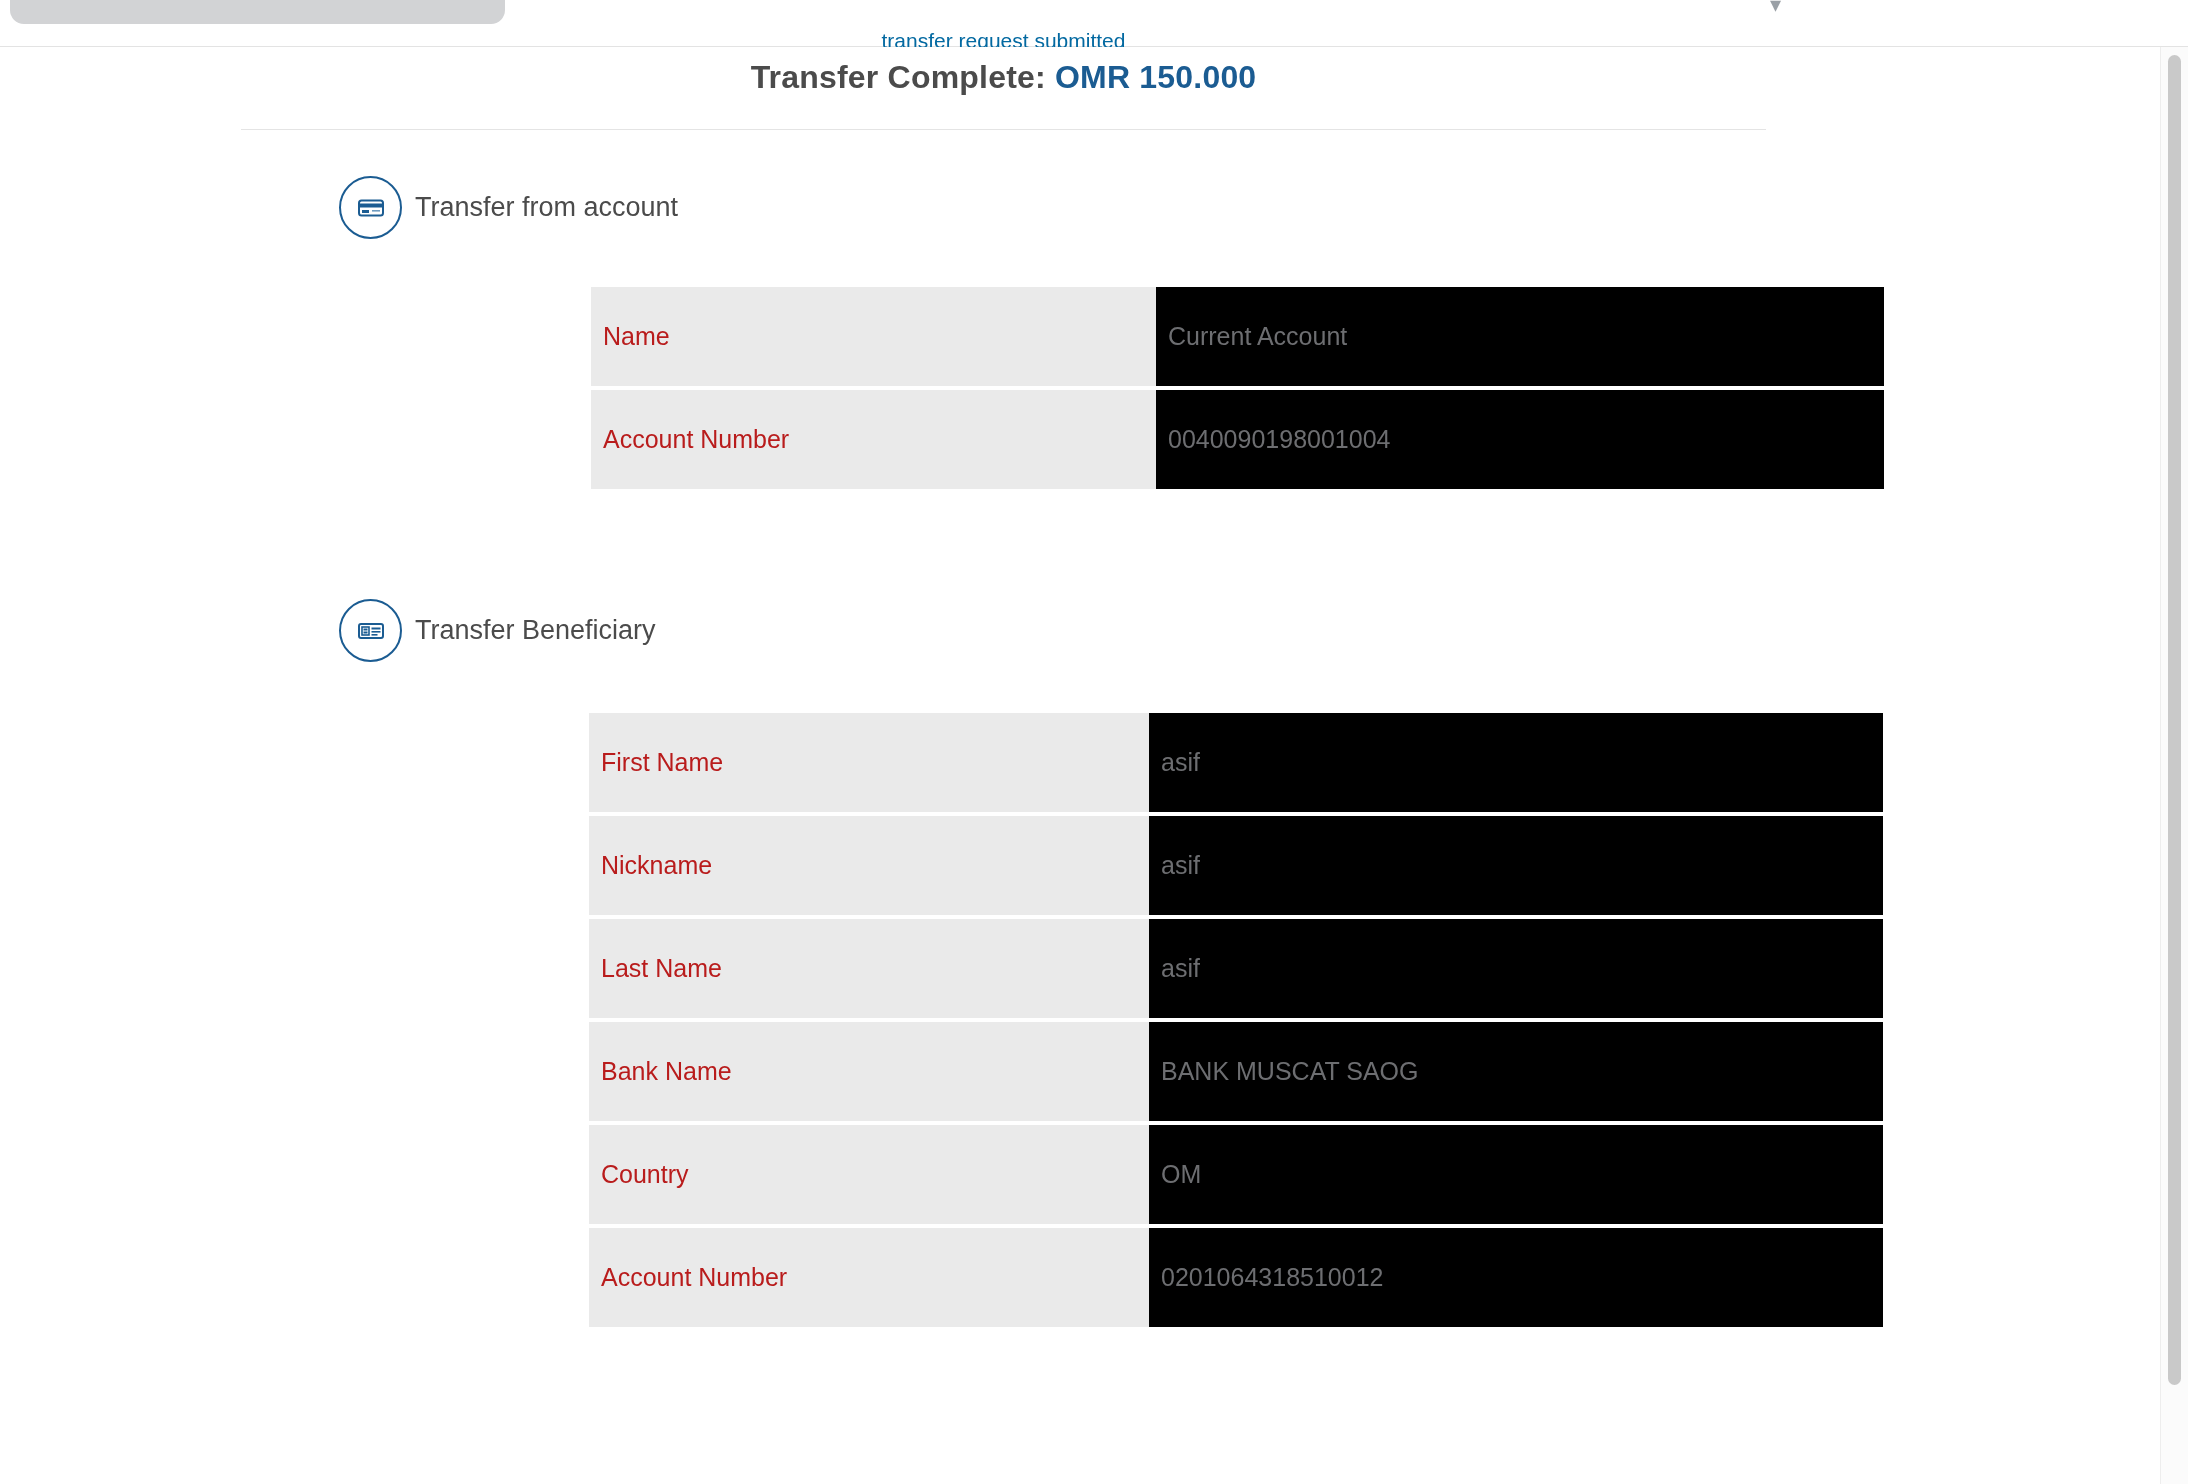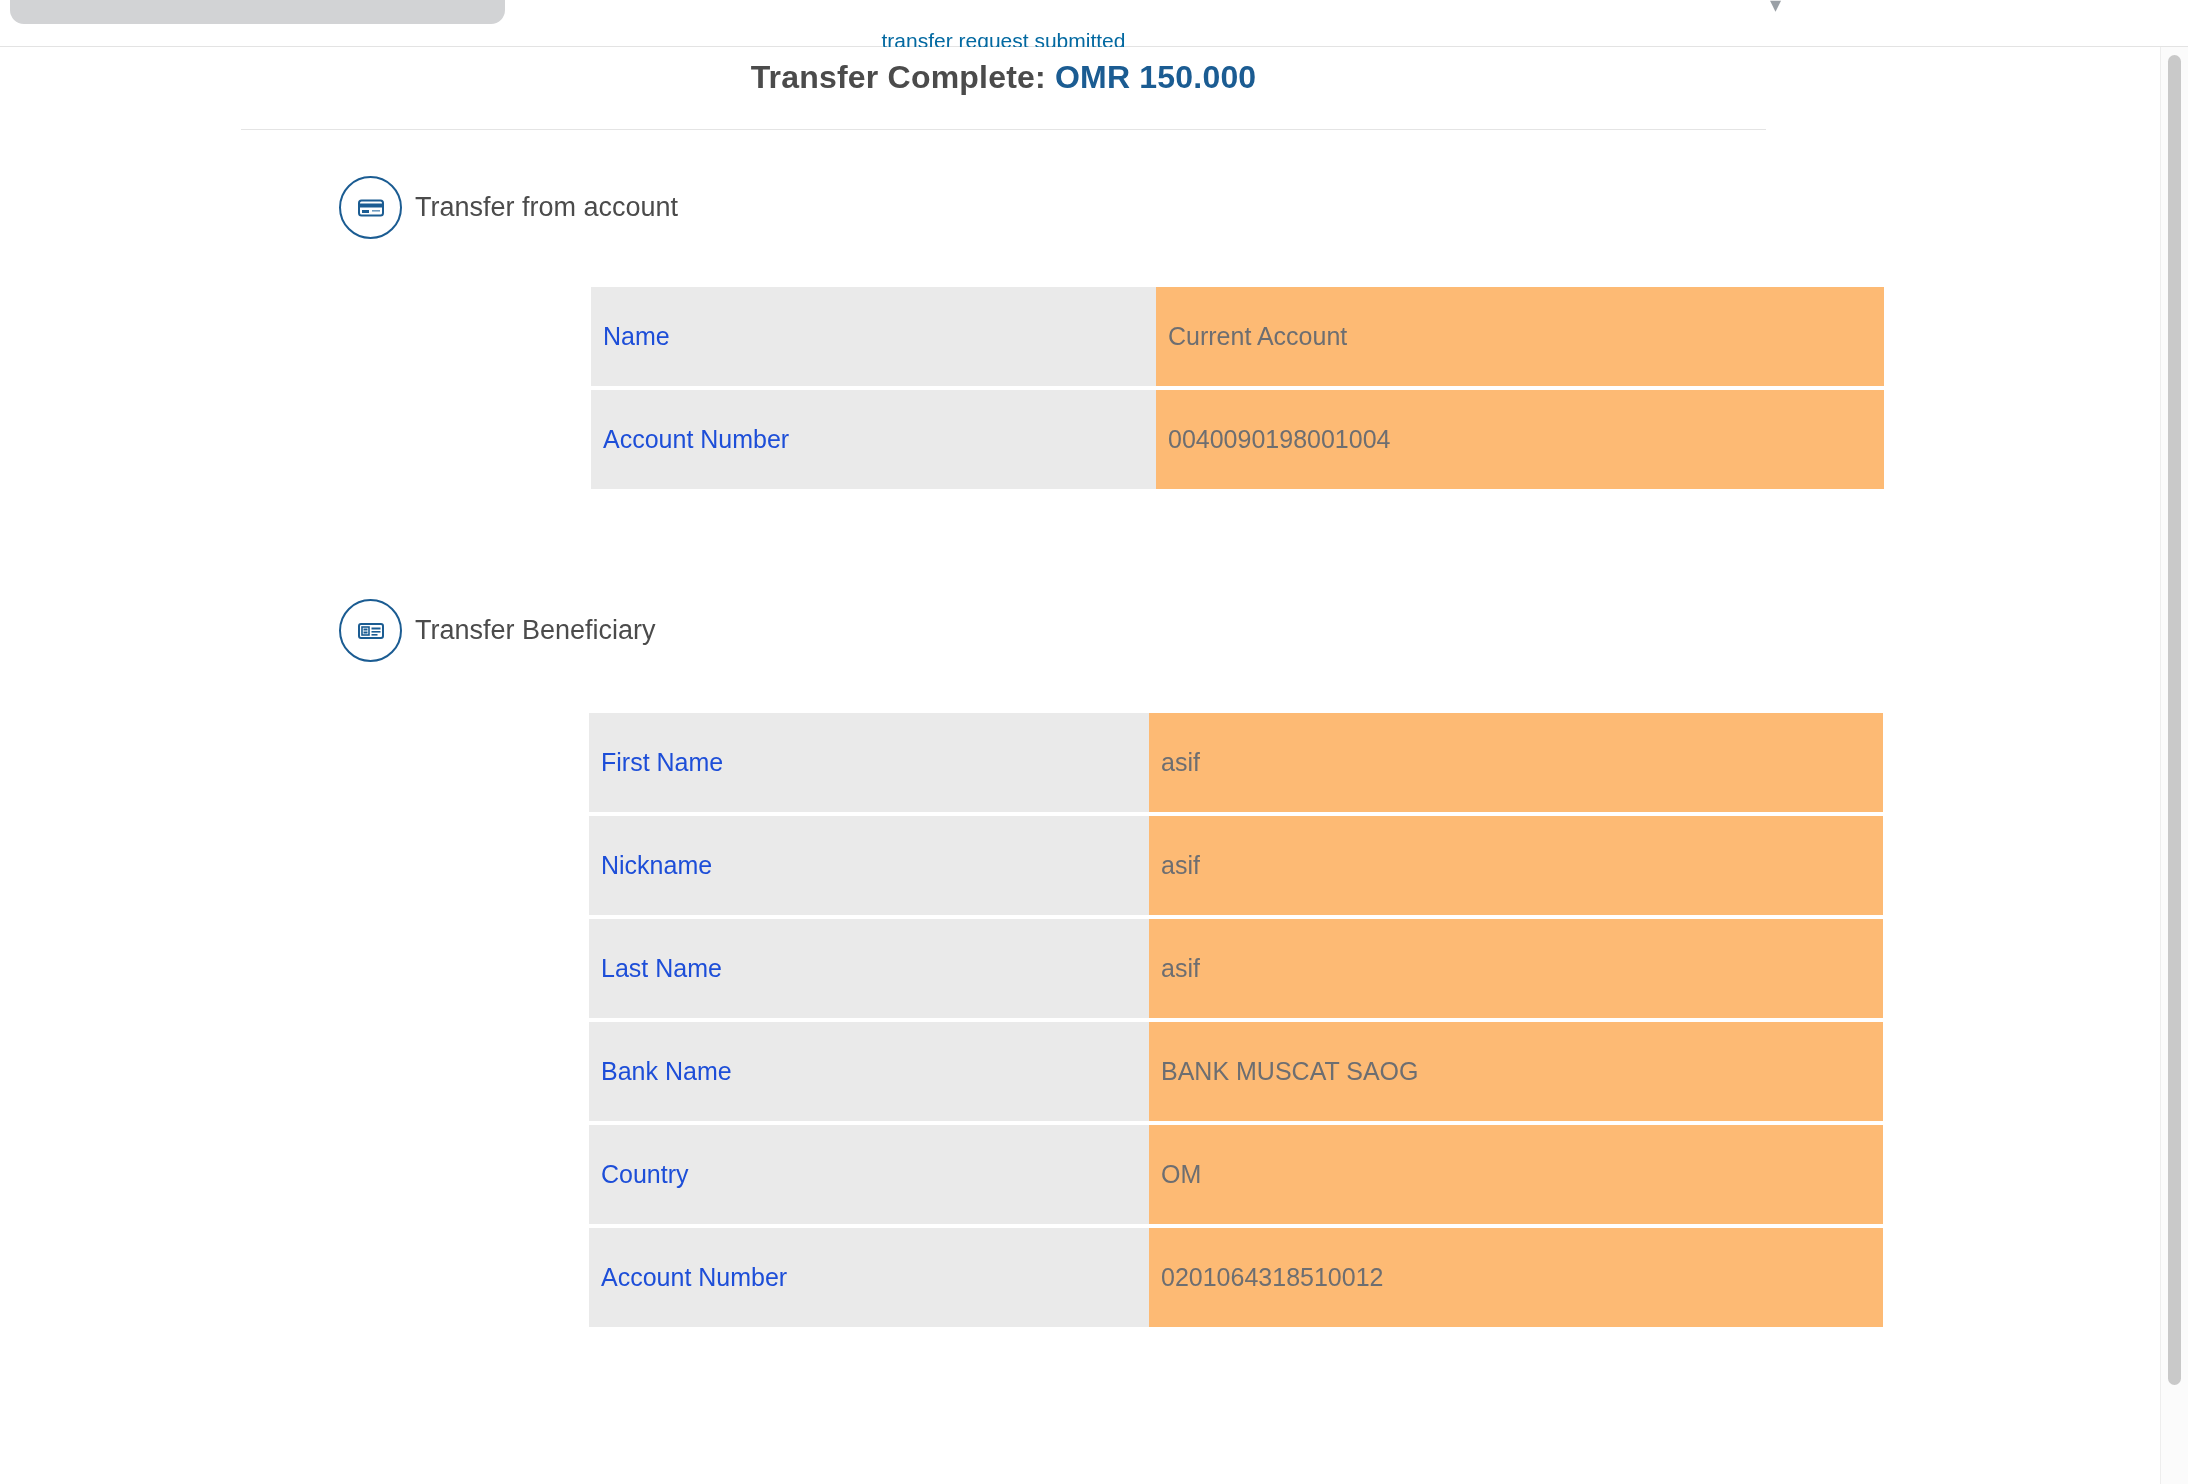--- a/index.html
+++ b/index.html
@@ -153,30 +153,30 @@
     border-collapse: separate;
     border-spacing: 0 4px;
   }
   .detail-table.tbl-a { margin-left: 350px; width: 1293px; }
   .detail-table.tbl-b { margin-top: 47px; margin-left: 348px; width: 1294px; }
 
   .detail-table tr td {
     height: 99px;
     vertical-align: middle;
     font-size: 25px;
-    color: #1d4ed8;
+    color: #b91c1c;
   }
   .detail-table tr td.k {
     width: 565px;
     background: #eaeaea;
     padding-left: 12px;
   }
   .detail-table.tbl-b tr td.k { width: 560px; }
   .detail-table tr td.v {
-    background: #fdba74;
+    background: #000000;
     padding-left: 12px;
     color: #6d6e71;
     margin-left: 48px;
   }
 
   
   .scribble-cell { position: relative; }
   .scribble {
     position: absolute;
     left: -115px;

